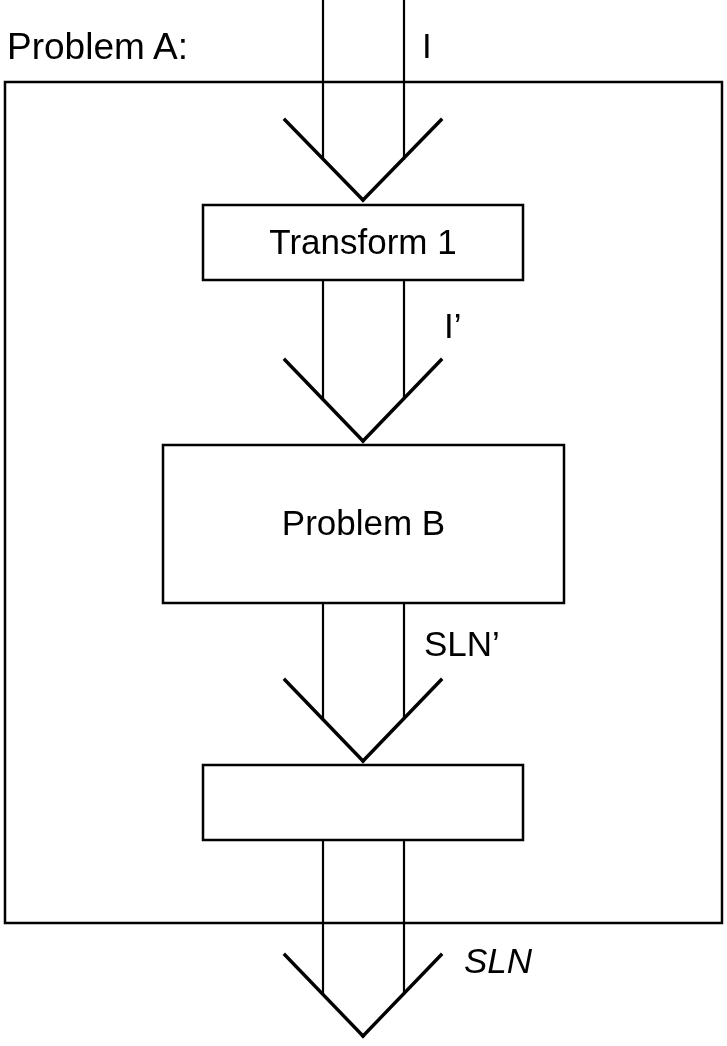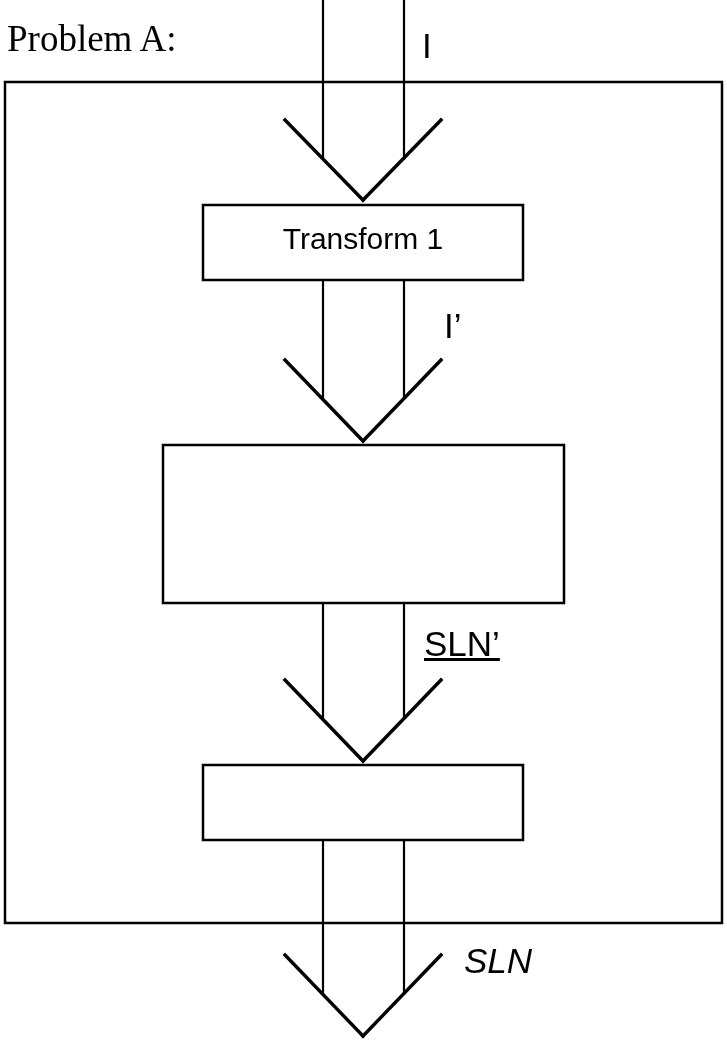--- a/index.html
+++ b/index.html
@@ -52,25 +52,24 @@
     position: absolute;
     color: #000000;
     font-family: "Liberation Sans", sans-serif;
     white-space: pre;
     line-height: 1;
     user-select: none;
   }
   .label-title {
     font-size: 37px;
     left: 7px;
-    top: 20px;
-    font-family: Liberation Serif, serif;
+    top: 28px;
   }
   .label-box {
-    font-size: 30px;
+    font-size: 35px;
     text-align: center;
   }
   .label-edge {
     font-size: 35px;
   }
 </style>
 </head>
 <body>
 
 <div id="diagram-root">
@@ -116,19 +115,20 @@
   </svg>
 
   <span class="diagram-text label-title">Problem A:</span>
 
   <span class="diagram-text label-edge" style="left:422px; top:28px;">I</span>
 
   <span class="diagram-text label-box" style="left:203px; top:224px; width:320px;">Transform 1</span>
 
   <span class="diagram-text label-edge" style="left:444px; top:308px;">I’</span>
 
+  <span class="diagram-text label-box" style="left:163px; top:505px; width:401px;">Problem B</span>
 
-  <span class="diagram-text label-edge" style="left:424px; top:626px;text-decoration:underline;">SLN’</span>
+  <span class="diagram-text label-edge" style="left:424px; top:626px;">SLN’</span>
 
 
   <span class="diagram-text label-edge" style="left:464px; top:943px;font-style:italic;">SLN</span>
 
 </div>
 
 </body></html>

